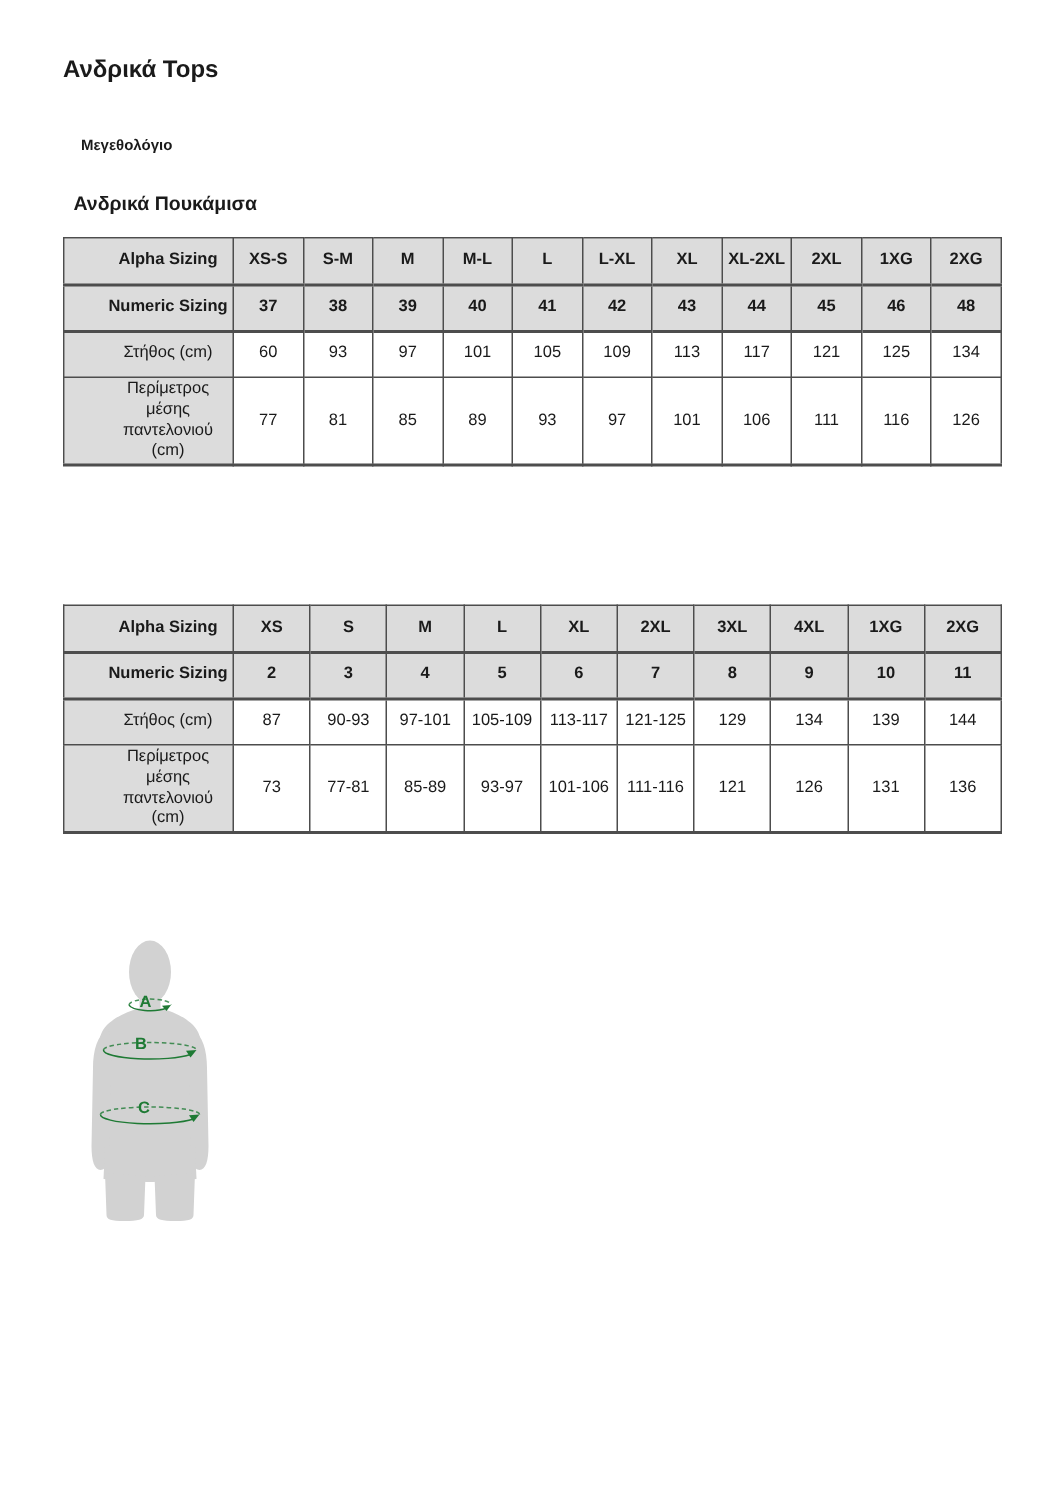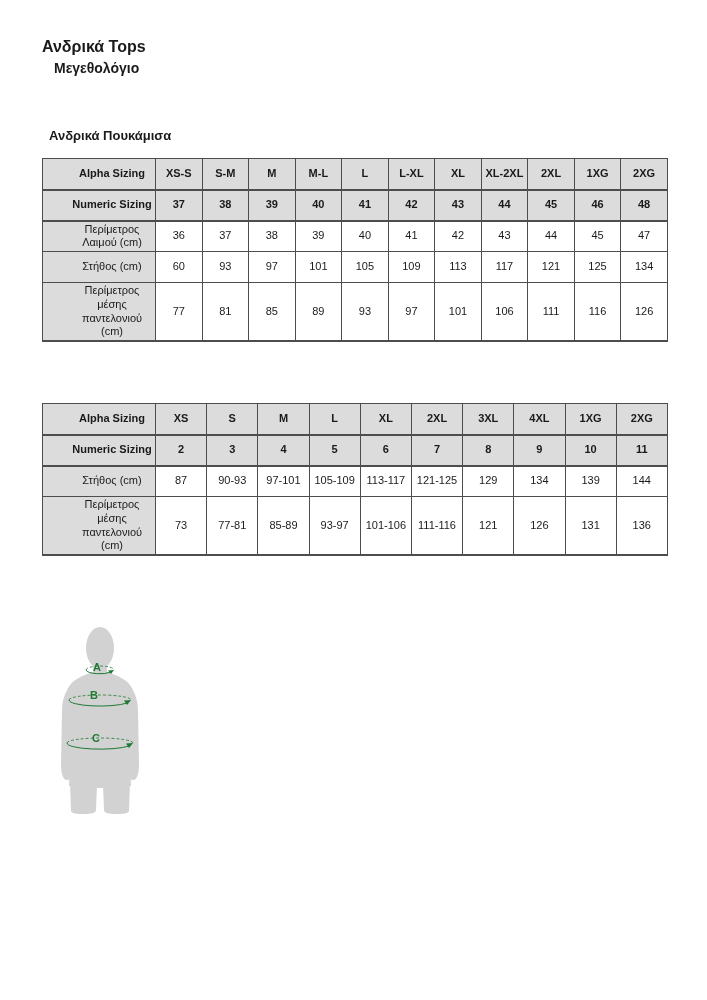--- a/index.html
+++ b/index.html
@@ -14,22 +14,22 @@
     overflow: hidden;
   }
   .doc-title {
     position: absolute;
     left: 42px; top: 38px;
     font-size: 16px;
     font-weight: bold;
   }
   .doc-subtitle {
     position: absolute;
-    left: 42px; top: 60px;
-    font-size: 14px;
+    left: 42px; top: 92px;
+    font-size: 10px;
     font-weight: bold;
     padding-left: 12px;
   }
   .section-title {
     position: absolute;
     left: 42px;
     font-size: 13px;
     font-weight: bold;
   }
   #section1-title { top: 128px; margin-left: 7px; }
@@ -128,34 +128,20 @@
           <td>40</td>
           <td>41</td>
           <td>42</td>
           <td>43</td>
           <td>44</td>
           <td>45</td>
           <td>46</td>
           <td>48</td>
         </tr>
         <tr>
-          <td class="rowlabel">Περίμετρος Λαιμού (cm)</td>
-          <td>36</td>
-          <td>37</td>
-          <td>38</td>
-          <td>39</td>
-          <td>40</td>
-          <td>41</td>
-          <td>42</td>
-          <td>43</td>
-          <td>44</td>
-          <td>45</td>
-          <td>47</td>
-        </tr>
-        <tr>
           <td class="rowlabel">Στήθος (cm)</td>
           <td>60</td>
           <td>93</td>
           <td>97</td>
           <td>101</td>
           <td>105</td>
           <td>109</td>
           <td>113</td>
           <td>117</td>
           <td>121</td>

